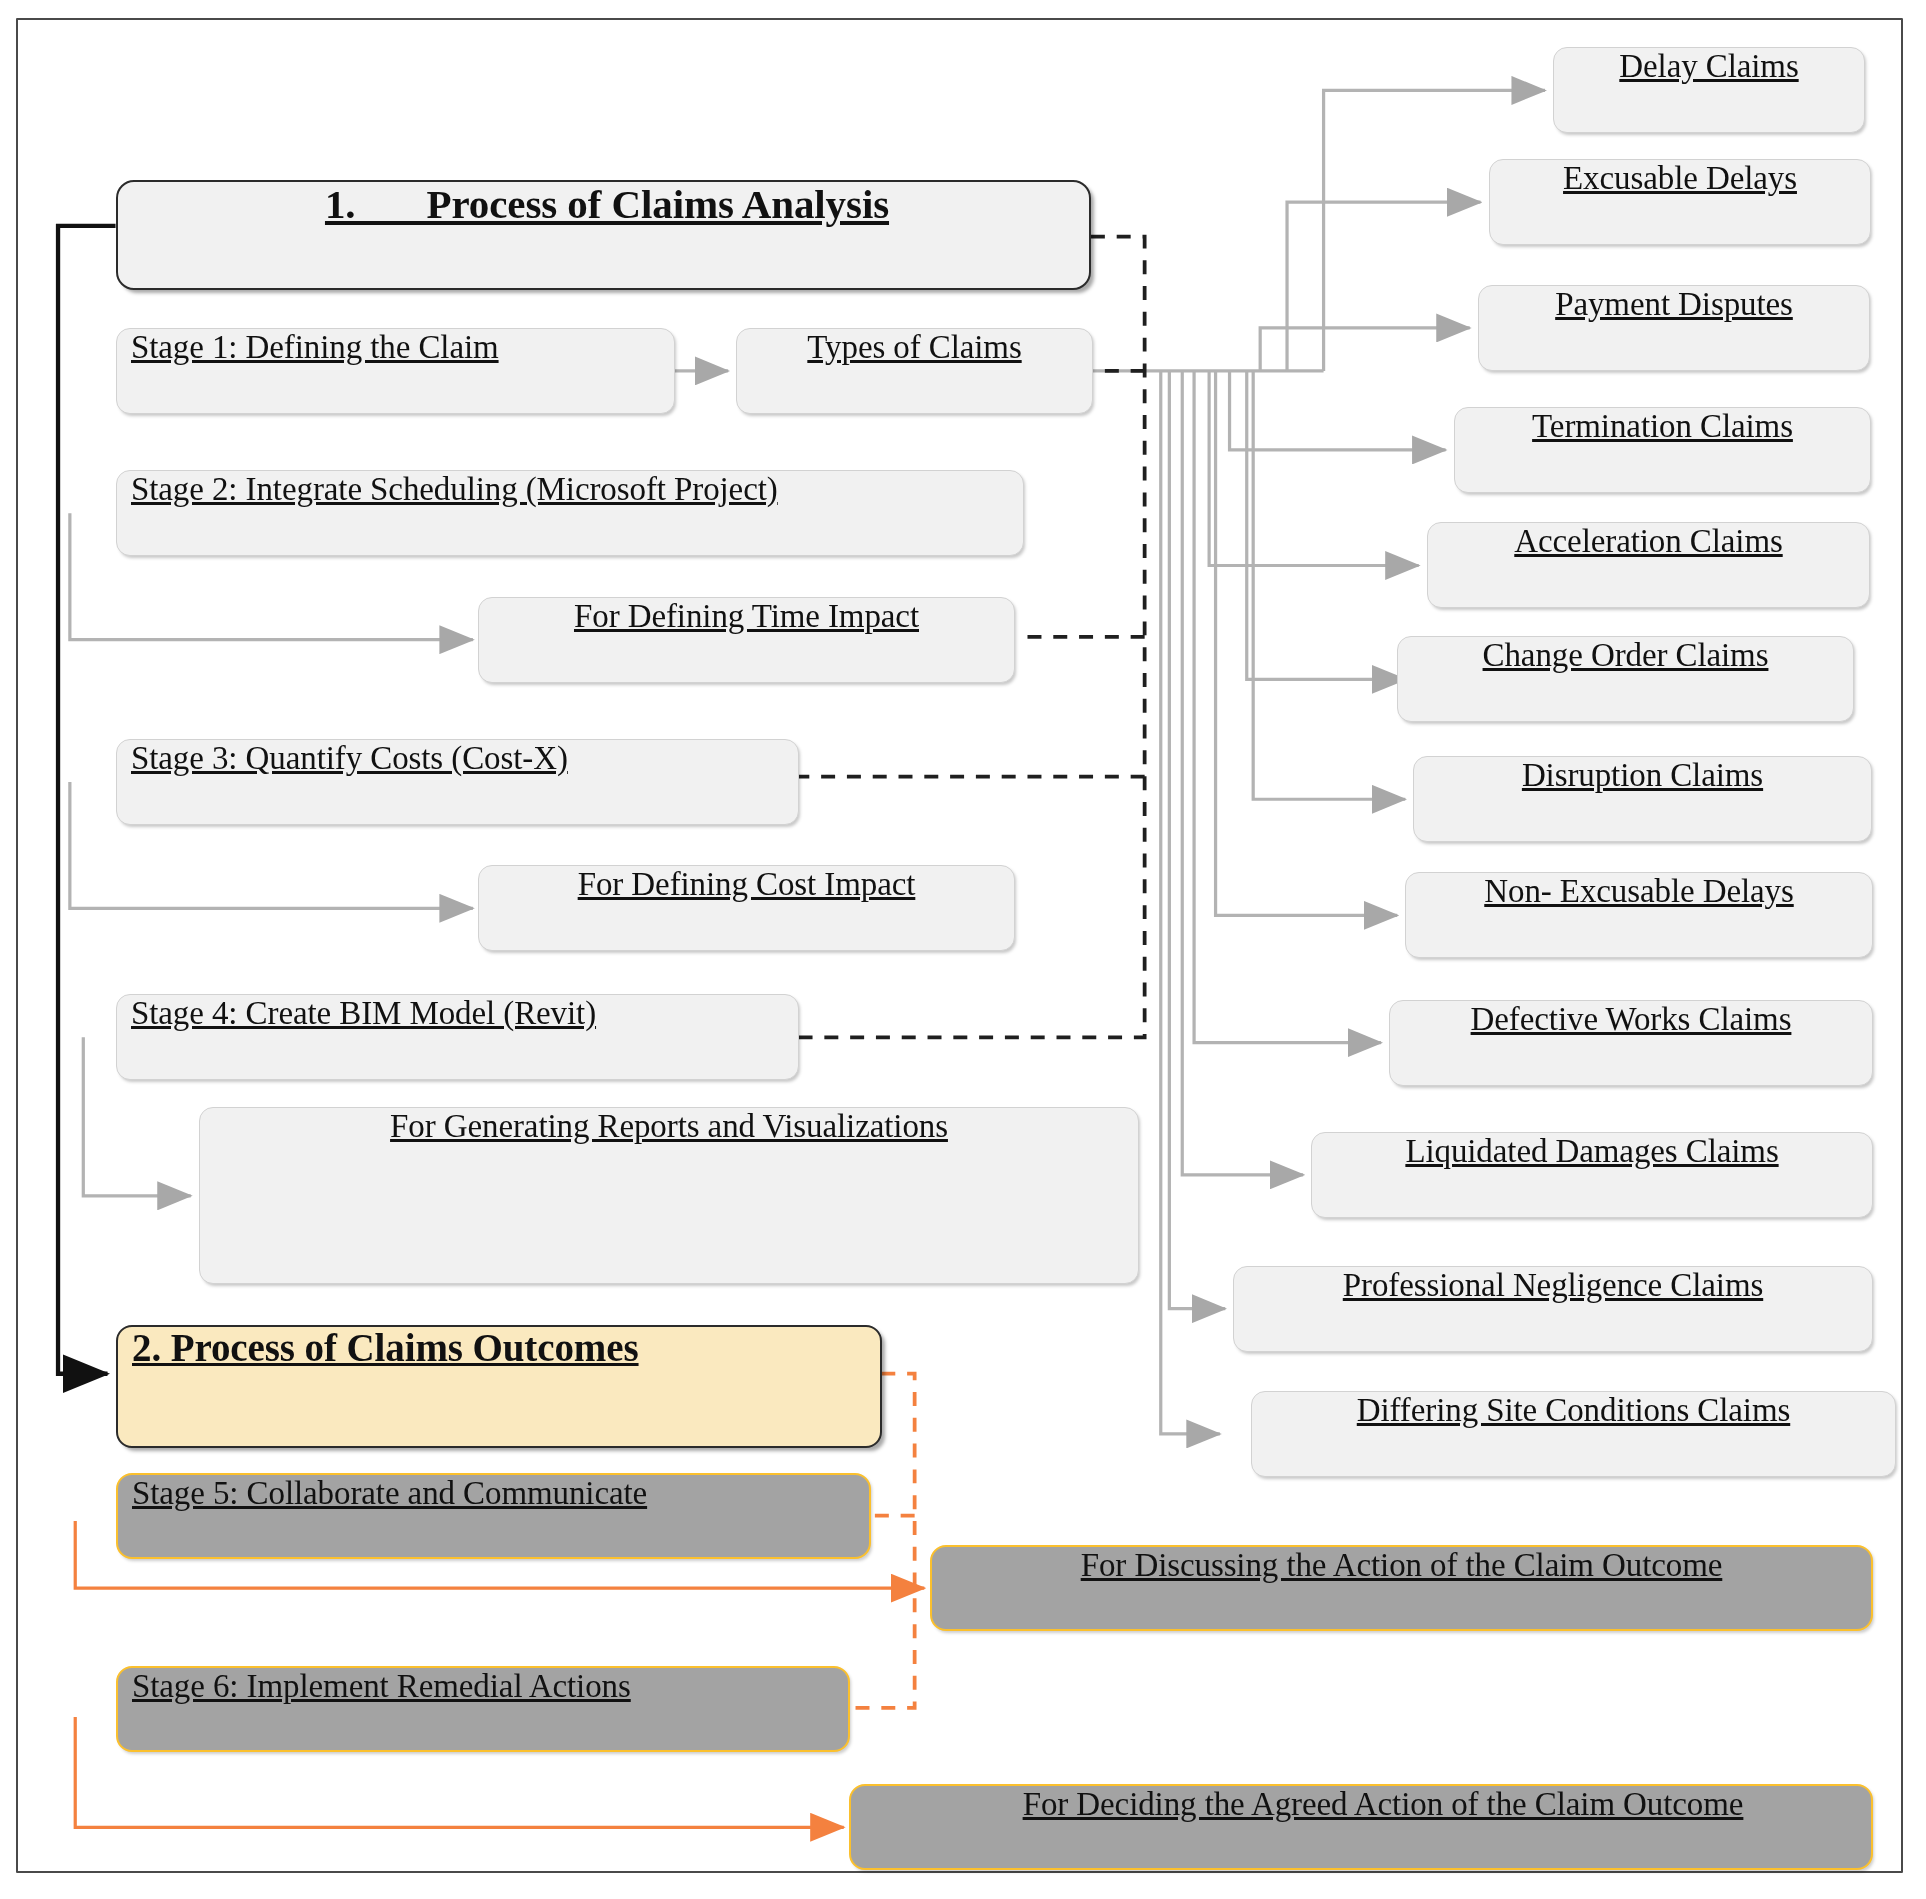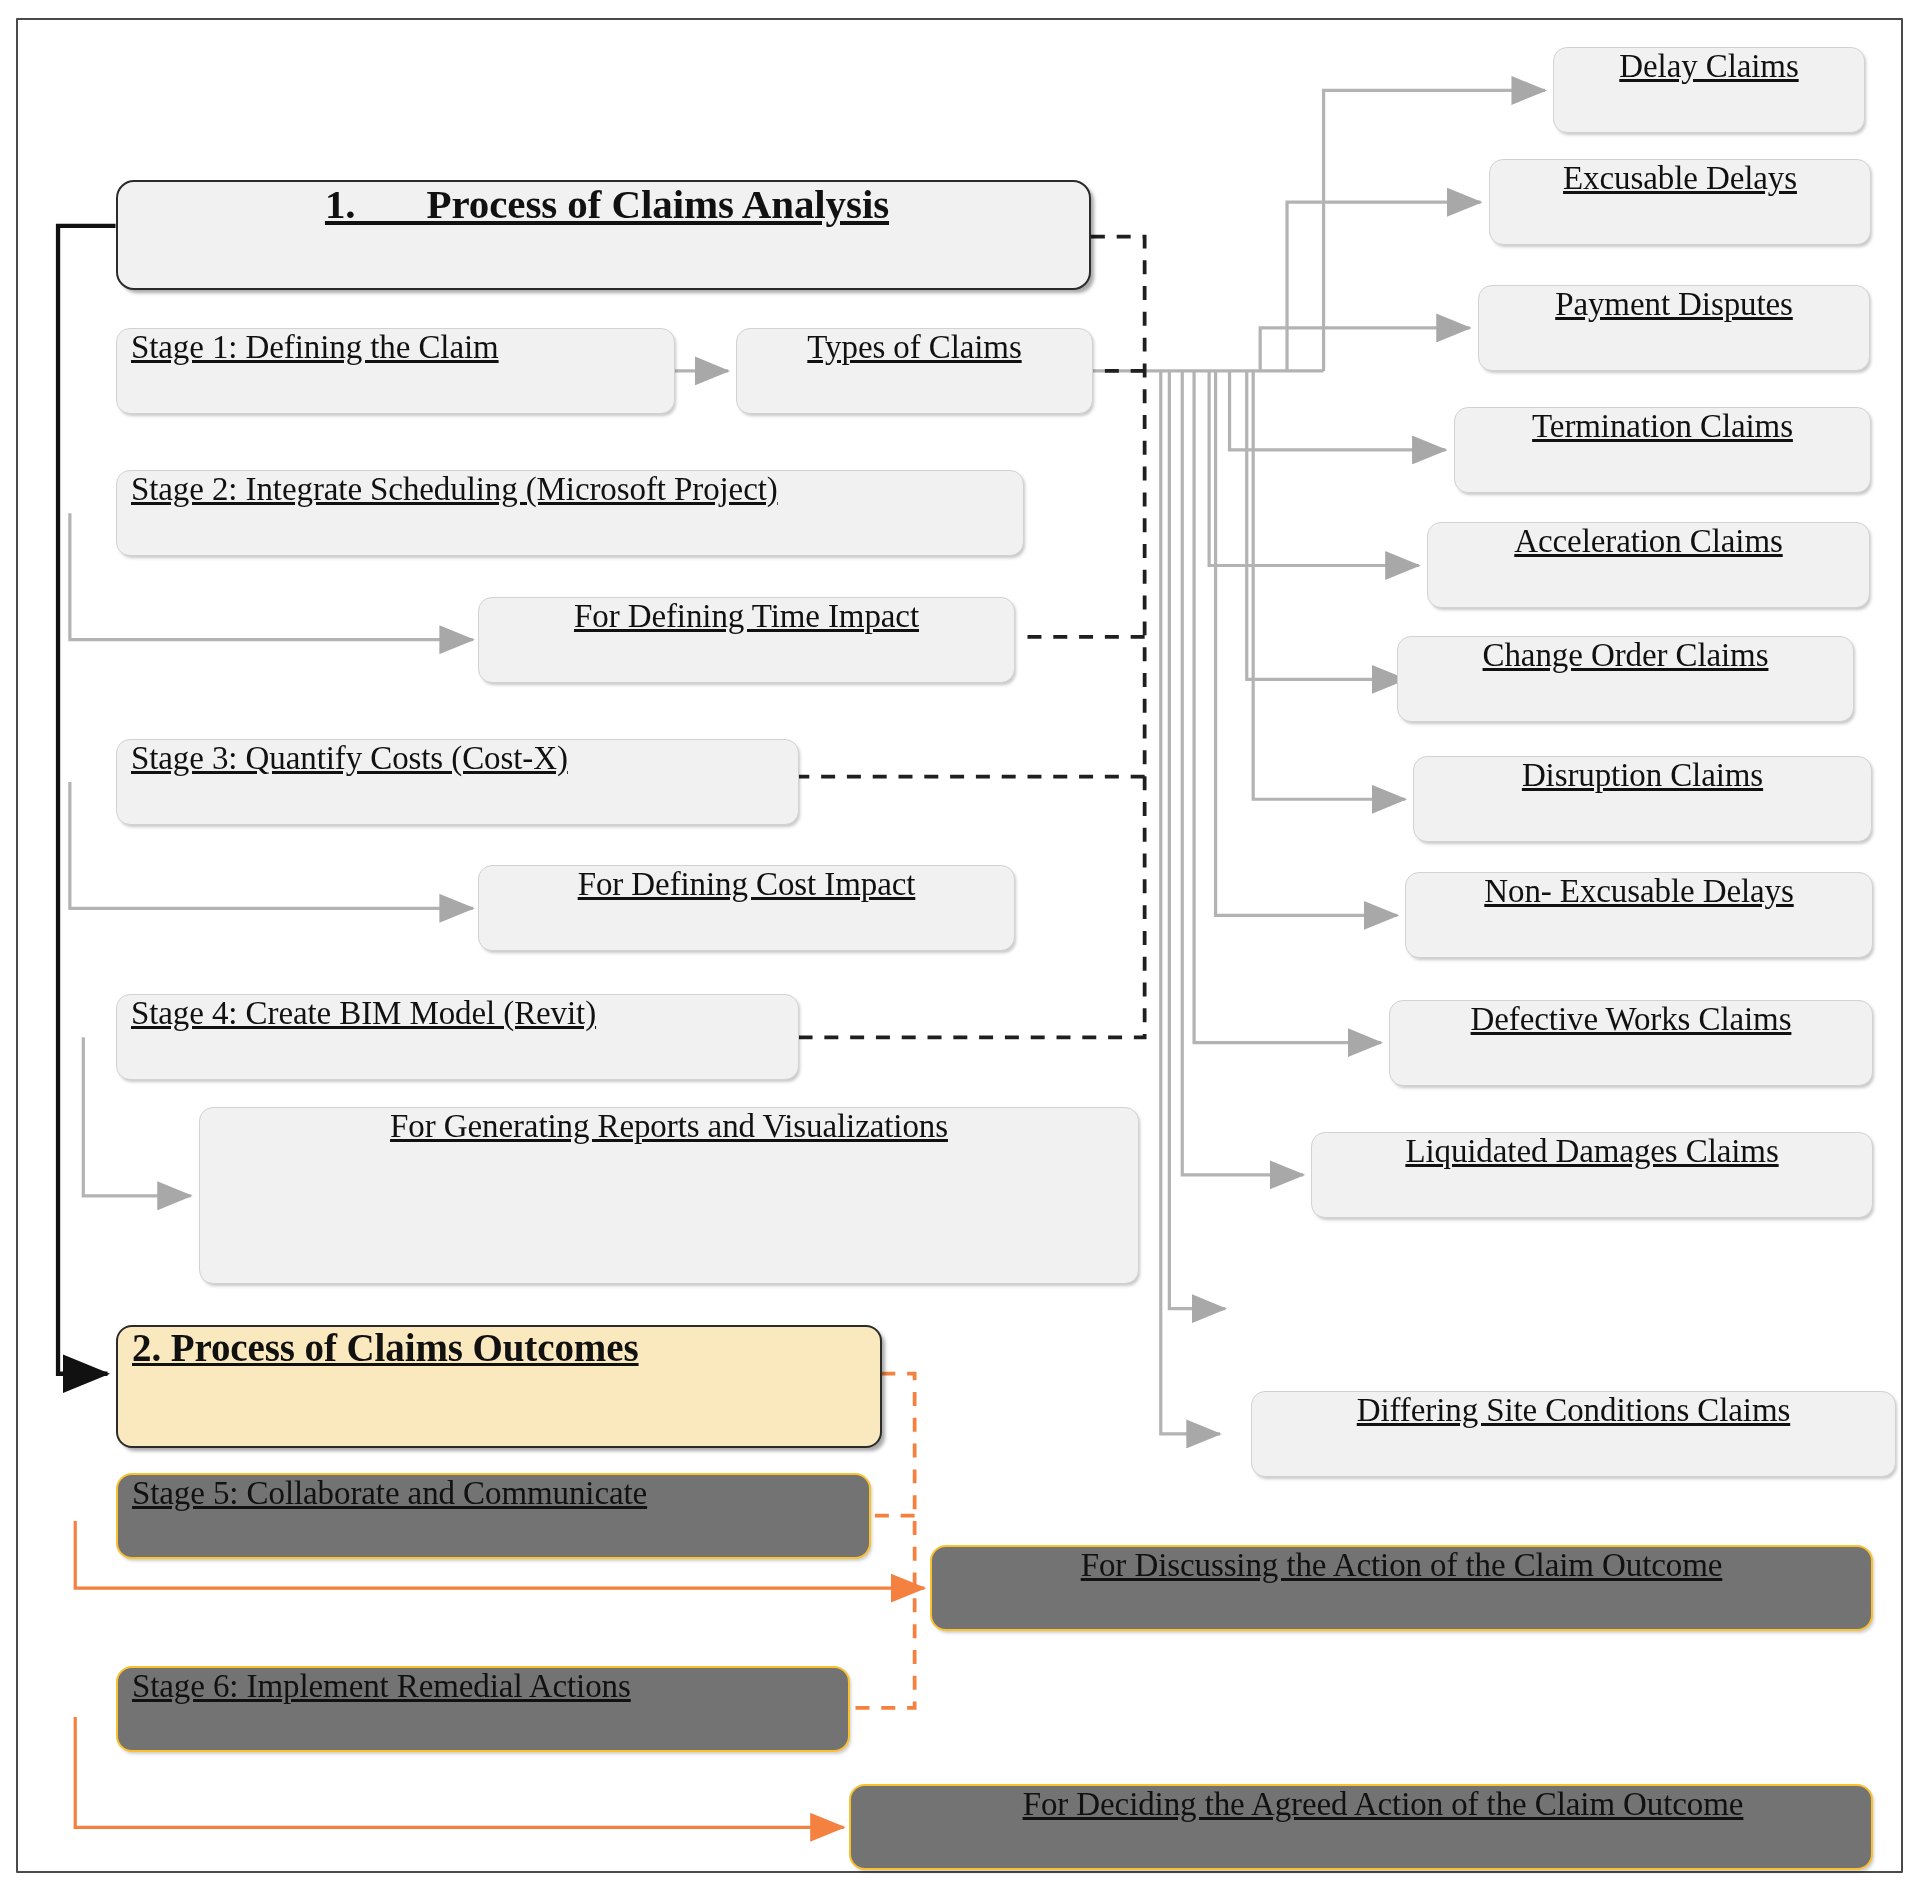--- a/index.html
+++ b/index.html
@@ -56,21 +56,21 @@
   .node.hdr2{
     background:#fae9bf;
     border:2.1px solid #2b2b2b;
     border-radius:16px;
     font-weight:bold;
     font-size:39px;
     box-shadow:3.8px 4.3px 3.8px -1.6px rgba(0,0,0,0.34);
   }
   
   .node.cream{
-    background:#737373;
+    background:#a3a3a3;
     border:2.7px solid #fbc02d;
     border-radius:16px;
     box-shadow:2.1px 2.7px 3.2px -1.1px rgba(0,0,0,0.20);
   }
 </style>
 </head>
 <body>
 
 <div id="stage">
   <div id="frame"></div>
@@ -202,20 +202,23 @@
   </div>
 
   <div class="node center" style="left:1389px;top:1000px;width:484px;height:86px;">
     <span class="lbl">Defective Works Claims</span>
   </div>
 
   <div class="node center" style="left:1311px;top:1132px;width:562px;height:86px;">
     <span class="lbl">Liquidated Damages Claims</span>
   </div>
 
+  <div class="node center" style="left:1233px;top:1266px;width:640px;height:86px;">
+    <span class="lbl">Professional Negligence Claims</span>
+  </div>
 
   <div class="node center" style="left:1251px;top:1391px;width:645px;height:86px;">
     <span class="lbl">Differing Site Conditions Claims</span>
   </div>
 
   <div class="node hdr2 left" style="left:116px;top:1325px;width:766px;height:123px;">
     <span class="lbl">2. Process of Claims Outcomes</span>
   </div>
 
   <div class="node cream left" style="left:116px;top:1473px;width:755px;height:86px;">

